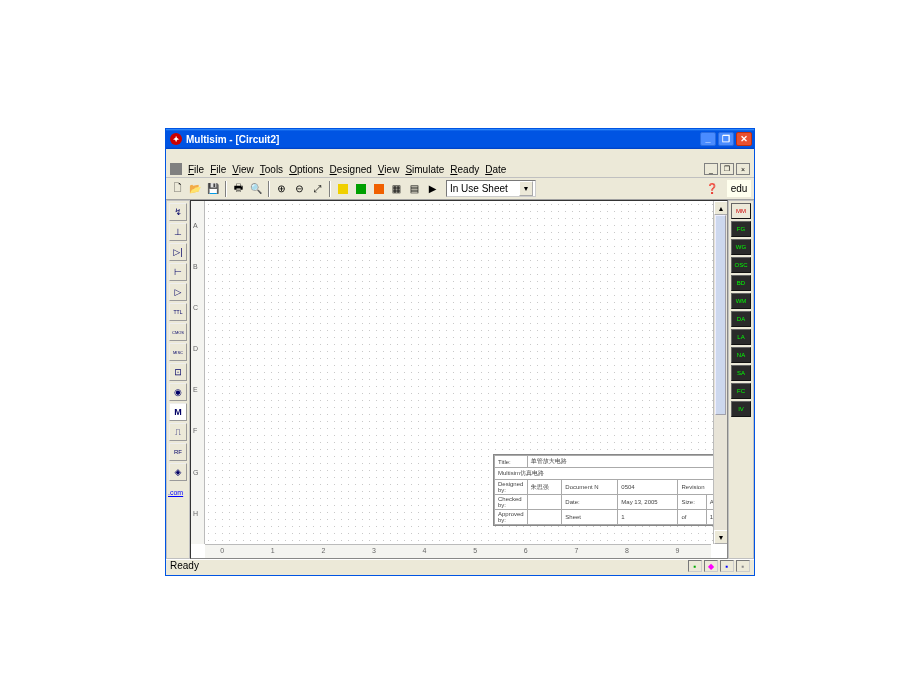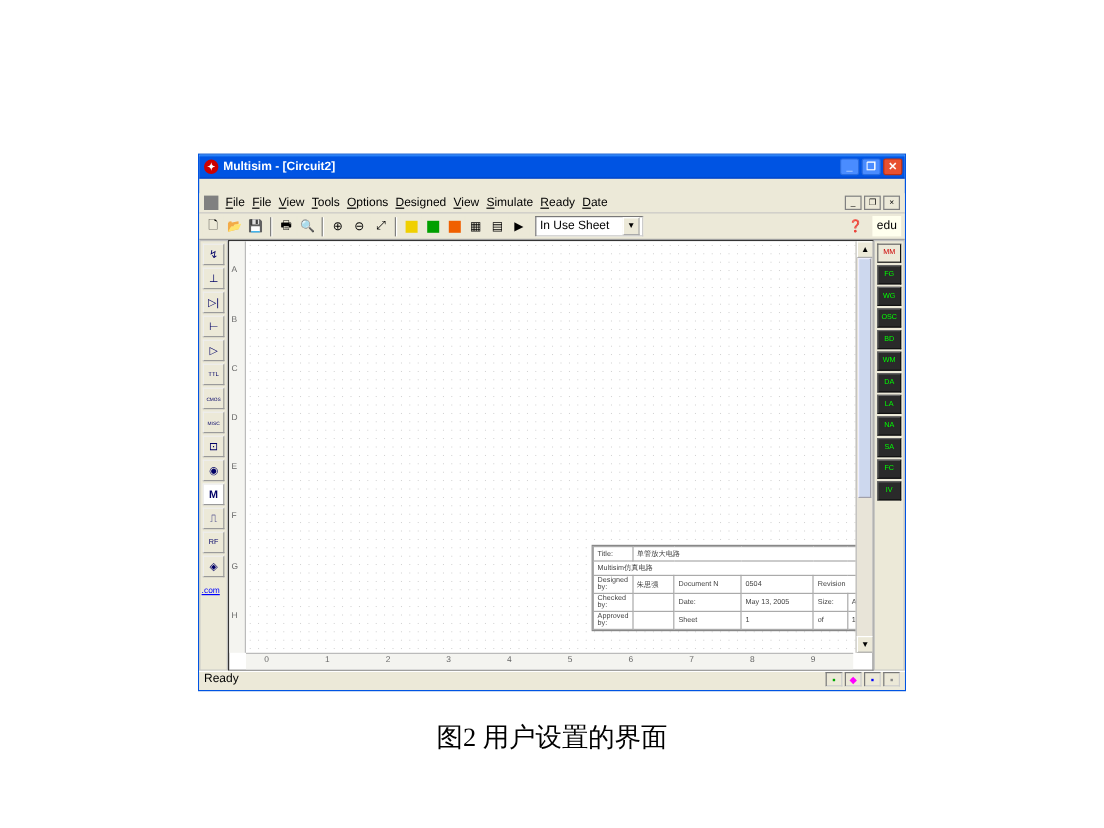--- a/index.html
+++ b/index.html
@@ -510,15 +510,14 @@
       <div class="status-right">
         <span class="status-icon" style="color:#0a0">▪</span>
         <span class="status-icon" style="color:#f0f">◆</span>
         <span class="status-icon" style="color:#00f">▪</span>
         <span class="status-icon" style="color:#888">▪</span>
       </div>
     </div>
 
   </div>
 
-  <div class="caption">图2  用户设置的界面</div>
 
 </div>
 
 </body></html>

